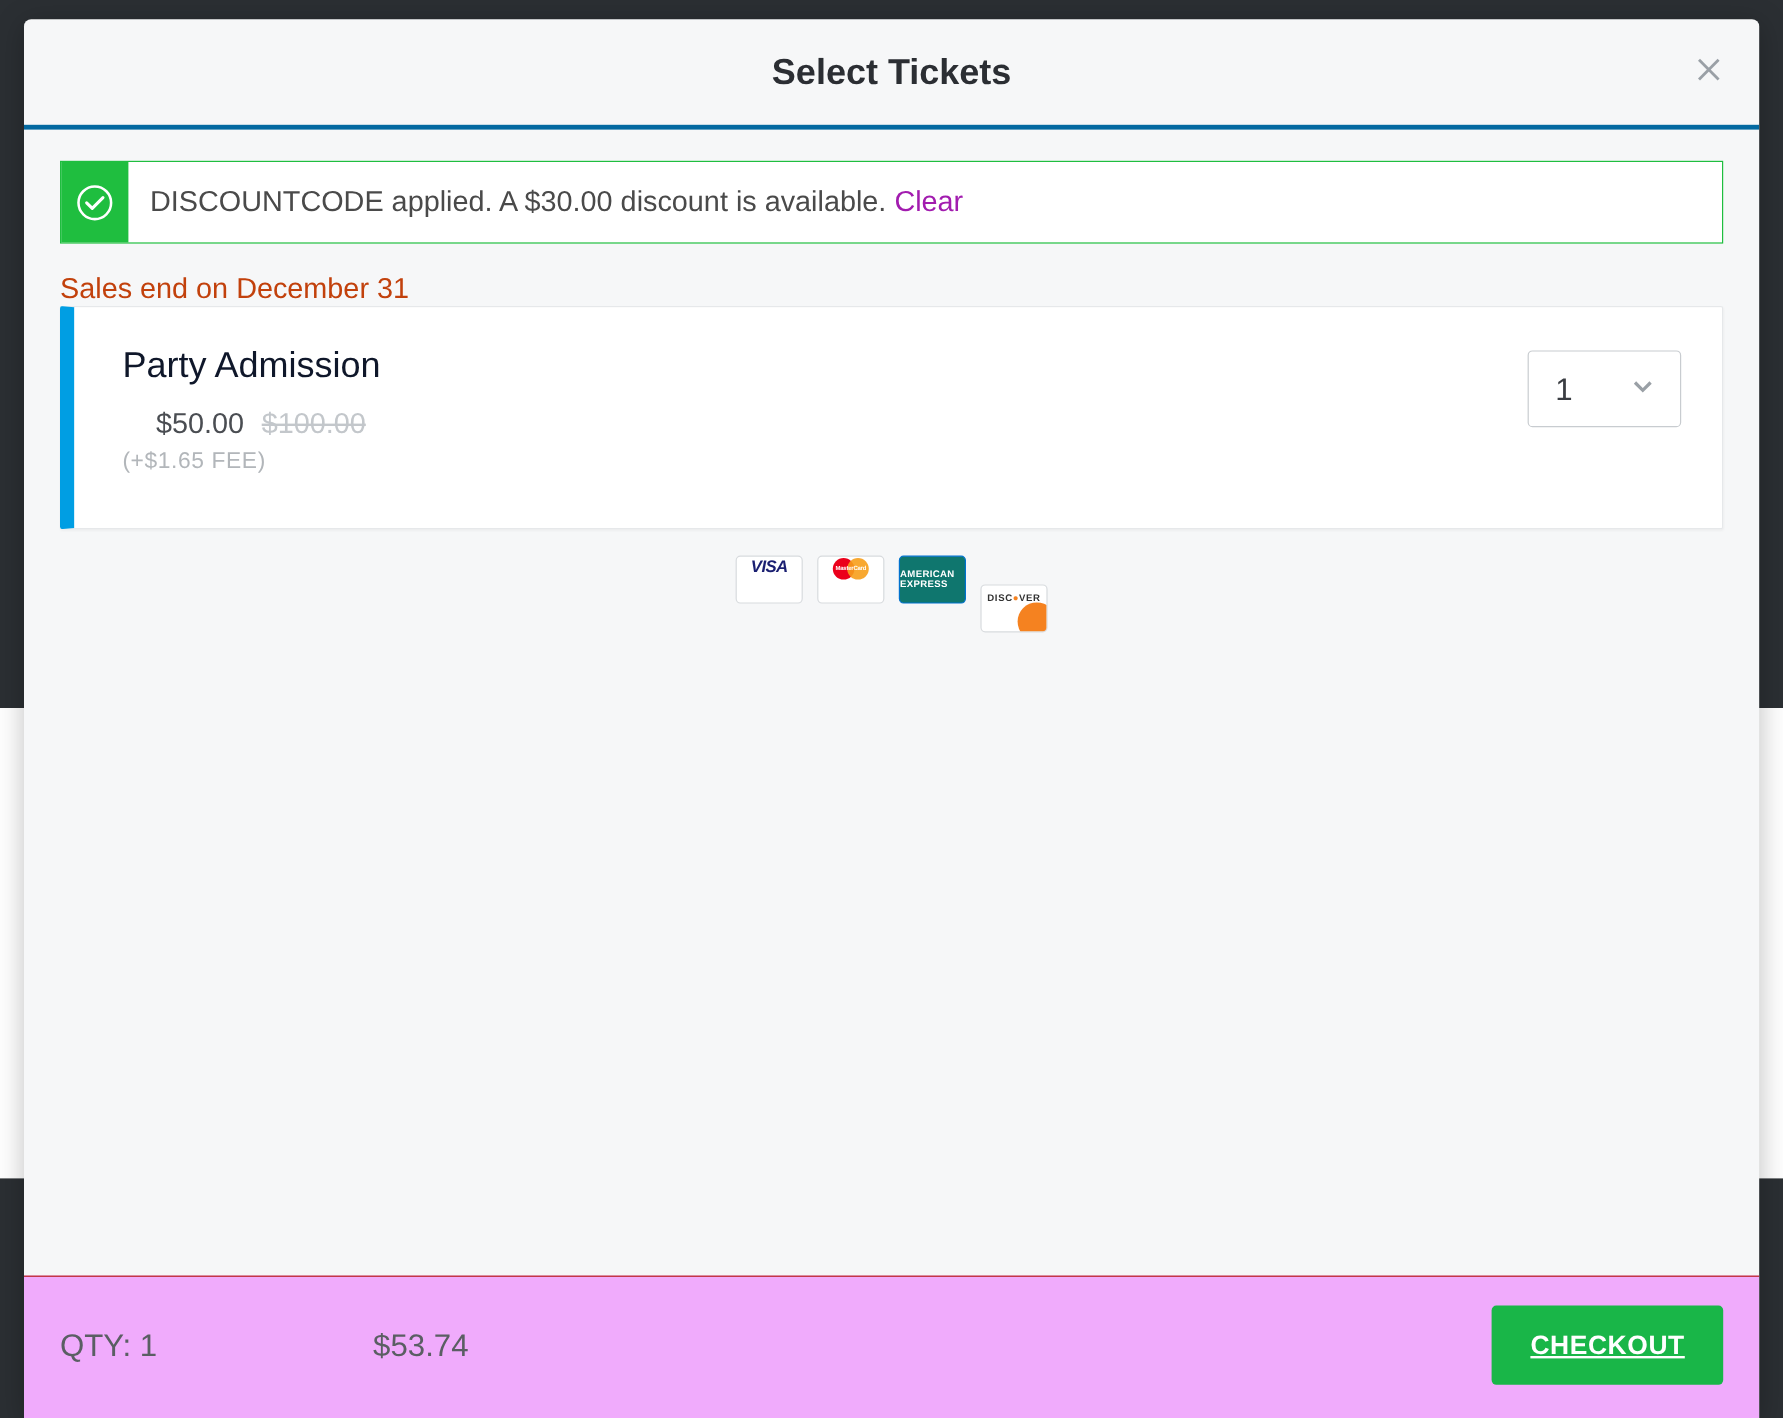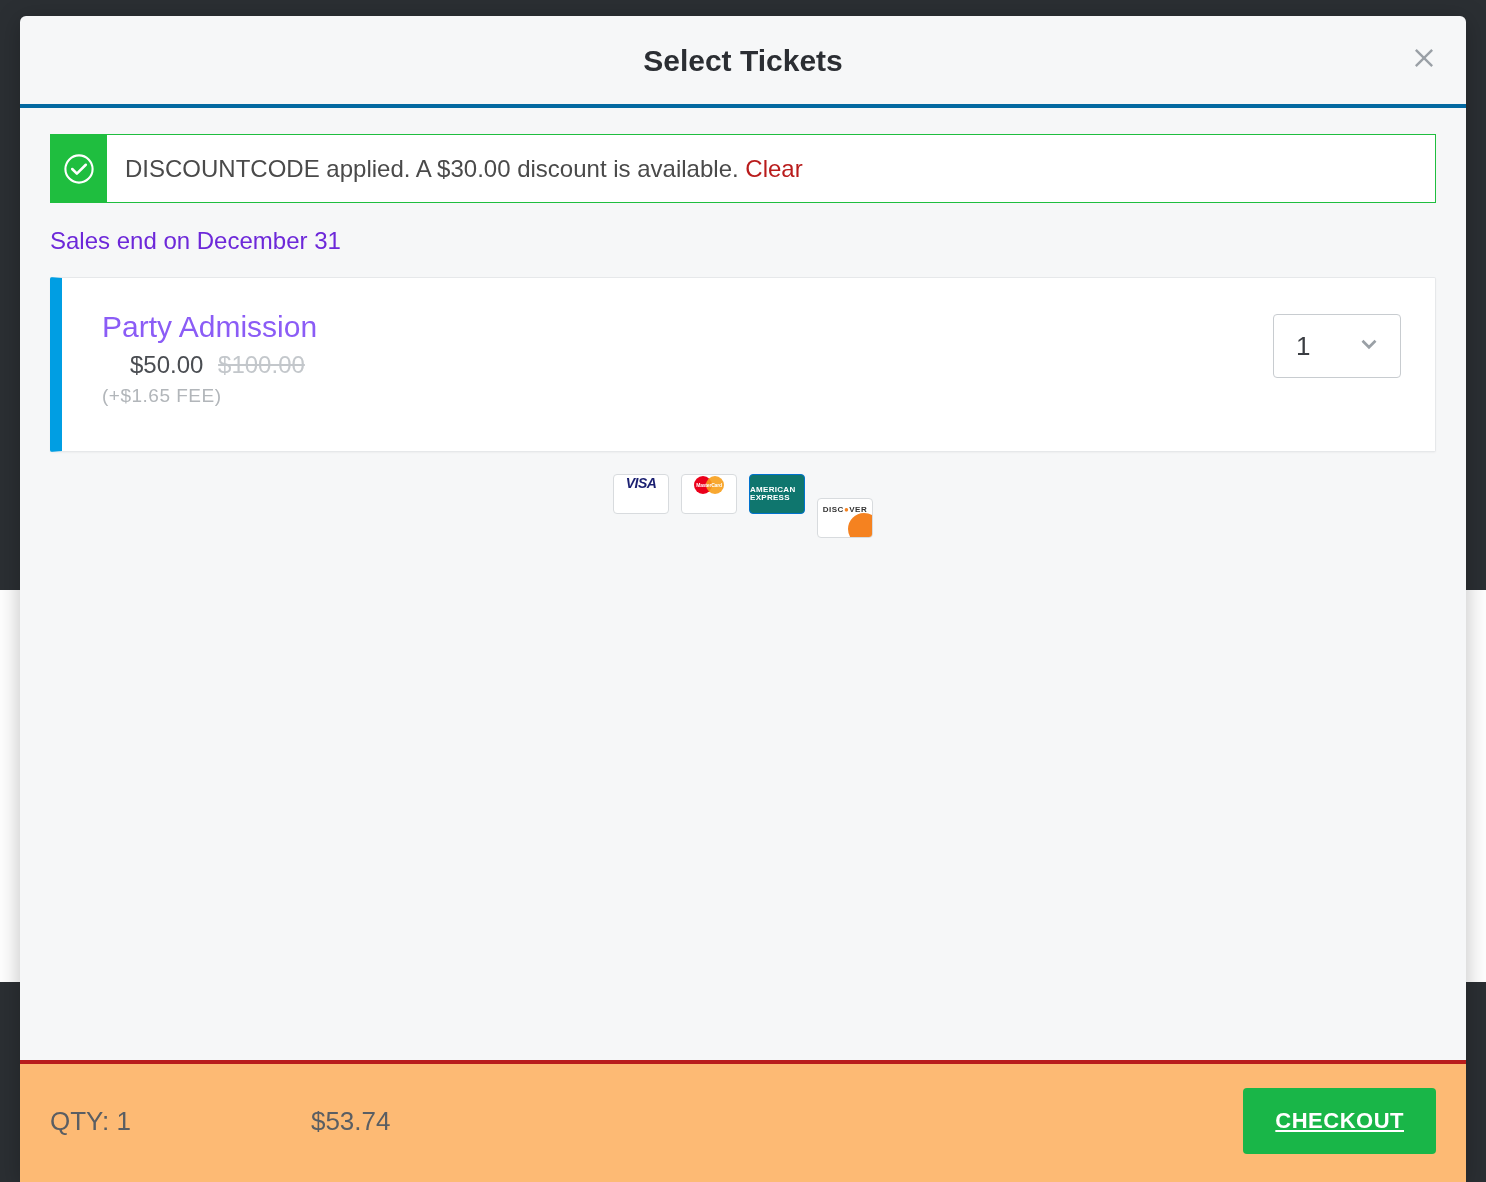--- a/index.html
+++ b/index.html
@@ -76,45 +76,44 @@
     flex-shrink: 0;
   }
   .alert-icon svg { width: 34px; height: 34px; }
   .alert-text {
     padding: 18px 18px;
     font-size: 24px;
     color: #4a4a4a;
     line-height: 1.3;
   }
   .alert-text .clear-link {
-    color: #b91c1c;
+    color: #a21caf;
     cursor: pointer;
   }
   .sales-end {
     font-size: 24px;
-    color: #6d28d9;
-    margin-bottom: 22px;
+    color: #c2410c;
   }
   .ticket-card {
     background: #fff;
     border: 1px solid #e6e8ea;
     border-left: 12px solid #009ee3;
     border-radius: 2px;
     padding: 32px 34px 44px 40px;
     display: flex;
     justify-content: space-between;
     align-items: flex-start;
     box-shadow: 0 1px 2px rgba(0,0,0,0.04);
   }
   .ticket-info { flex: 1; }
   .ticket-name {
     font-size: 30px;
-    color: #8b5cf6;
+    color: #0f172a;
     font-weight: 400;
-    margin-bottom: 7px;
+    margin-bottom: 18px;
   }
   .price-row {
     font-size: 24px;
     color: #4a4d52;
     margin-bottom: 6px;
     margin-left: 28px;
   }
   .original-price {
     color: #c3c7cb;
     text-decoration: line-through;
@@ -198,22 +197,22 @@
     padding-top:6px;
     margin-top:24px;
   }
   .discover-text { color:#333; font-size:8px; letter-spacing:0.5px; }
   .discover-dot { color:#f58220; }
   .discover-swoosh {
     position:absolute; bottom:-8px; right:-8px; width:32px; height:32px;
     background:#f58220; border-radius:50%;
   }
   .modal-footer {
-    border-top: 4px solid #b91c1c;
-    background:#fdba74;
+    border-top: 1px solid #b91c1c;
+    background:#f0abfc;
     padding: 24px 30px 28px;
     display:flex;
     align-items:center;
     justify-content:space-between;
   }
   .footer-left {
     display:flex;
     gap: 180px;
     font-size:26px;
     color:#5a5e63;

